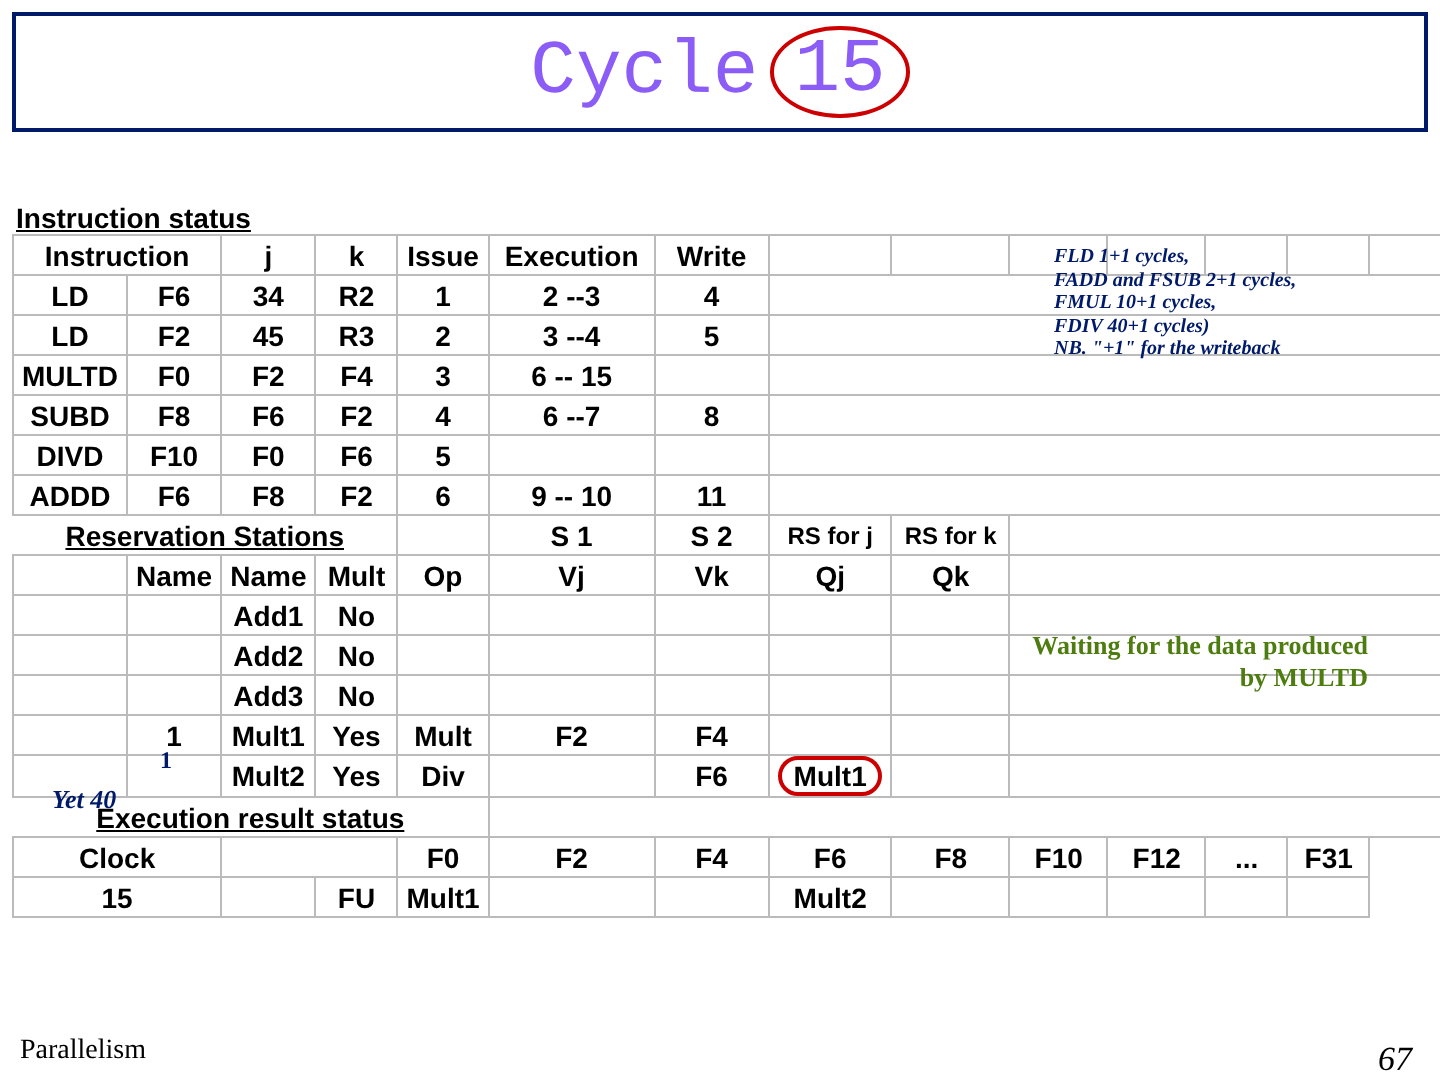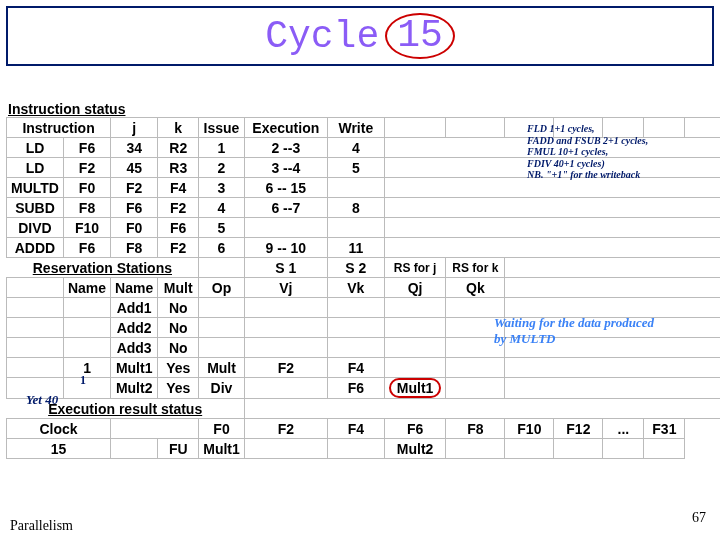--- a/index.html
+++ b/index.html
@@ -70,24 +70,23 @@
     font-style: italic;
     line-height: 1.15;
   }
   .note-waiting {
     position: absolute;
     right: 30px;
     top: 214px;
     width: 190px;
     font-family: "Times New Roman", serif;
     font-size: 13px;
-    font-style: italic;
-    font-weight: bold;
-    color: #3b82f6;
-    text-align: left;
+    font-weight: bold;
+    color: #4d7c0f;
+    text-align: right;
     line-height: 1.2;
   }
   .mult1-circle {
     border: 2px solid #cc0000;
     border-radius: 16px;
     padding: 0 6px;
     display: inline-block;
   }
   .yet {
     position: absolute;
@@ -108,24 +107,25 @@
   .footer-l {
     position: absolute;
     bottom: 6px;
     left: 10px;
     font-family: "Times New Roman", serif;
     font-size: 14px;
     margin-top: 18px;
   }
   .footer-r {
     position: absolute;
-    bottom: 14px;
+    bottom: 0;
     right: 14px;
     font-family: "Times New Roman", serif;
-    font-size: 14px;
+    font-size: 17px;
+    font-style: italic;
   }
   td.rs-hdr { font-weight: bold; }
 </style>
 </head>
 <body>
 
 <div class="title-bar">
   <span>Cycle</span>
   <span class="circ">15</span>
 </div>

